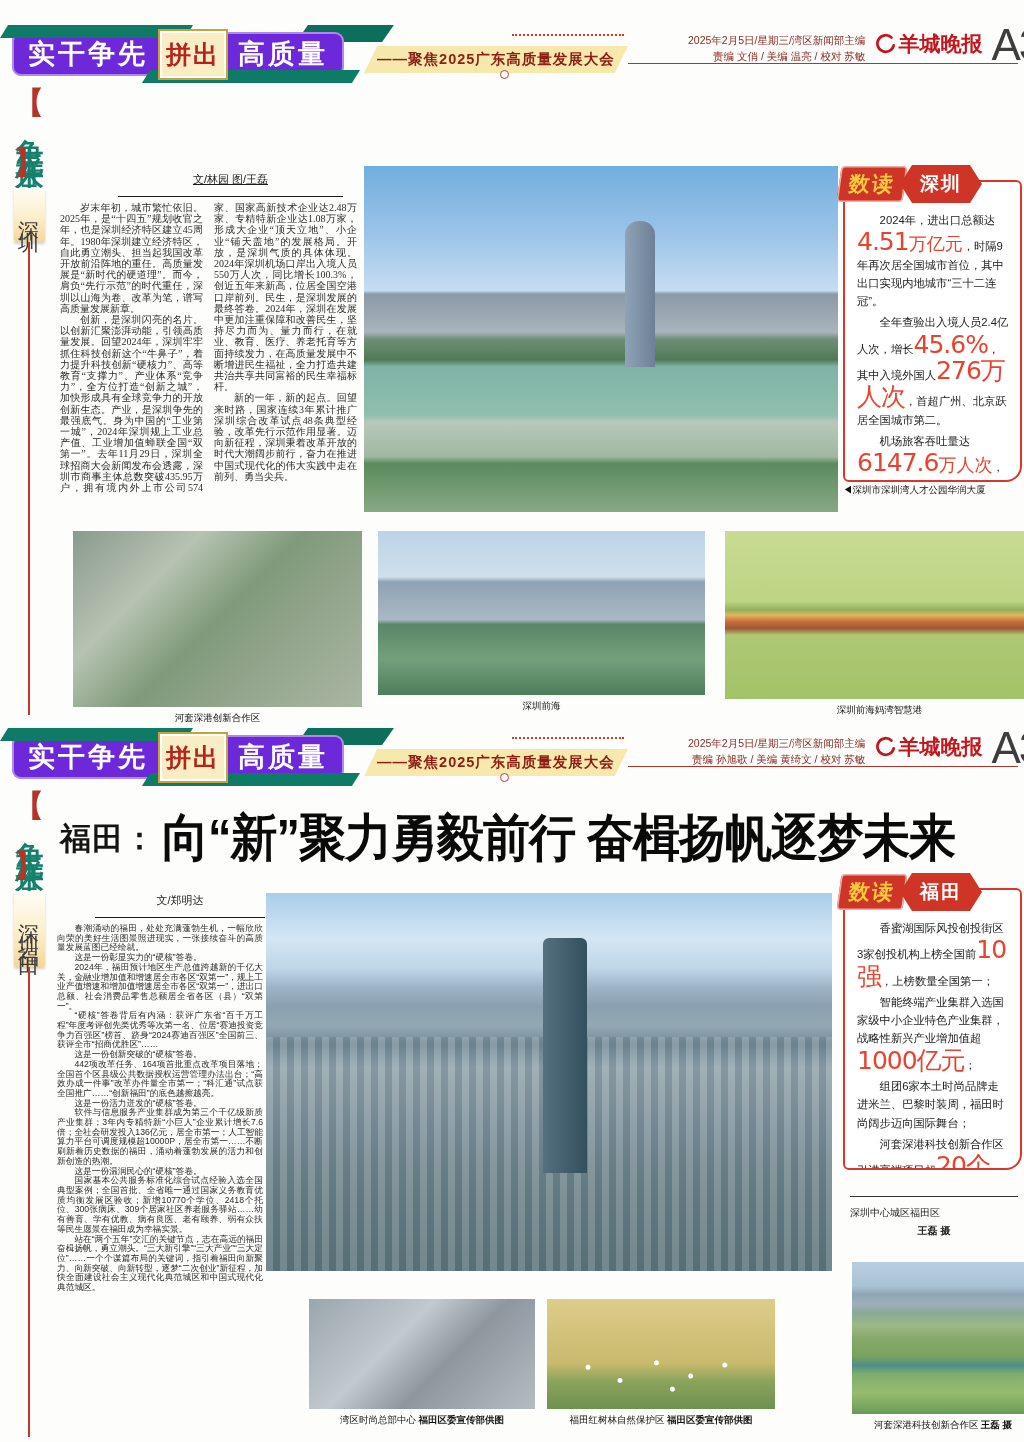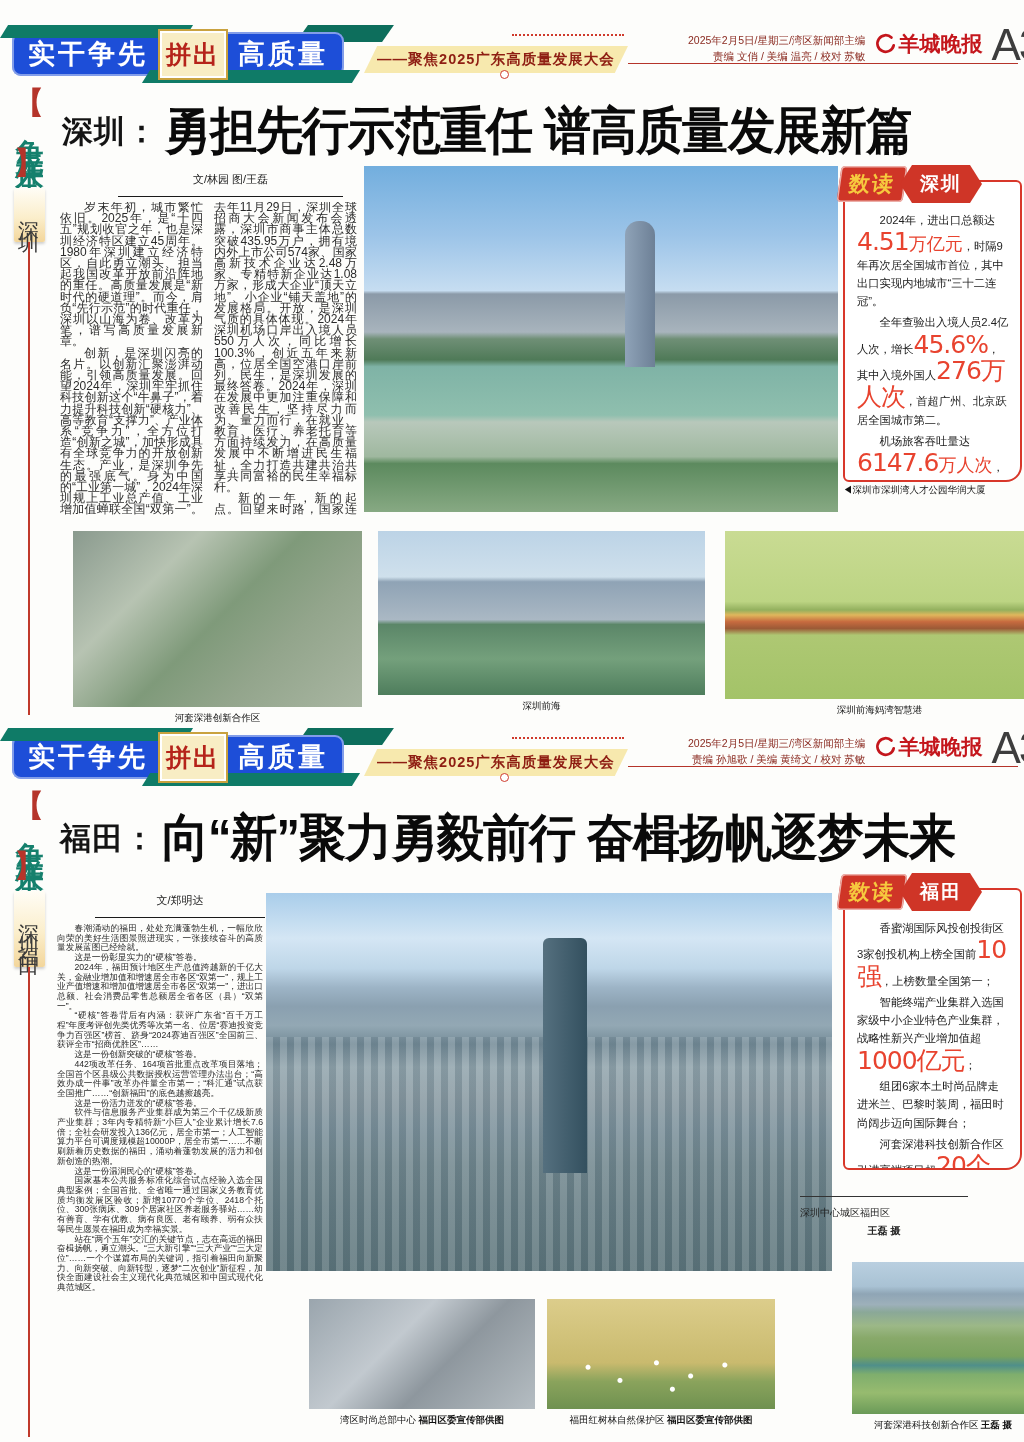--- a/index.html
+++ b/index.html
@@ -1,21 +1,21 @@
 <!DOCTYPE html>
 <html><head>
 <meta charset="utf-8">
 <style>
   html,body{margin:0;padding:0;background:#e8e6e1;}
   .page{position:relative;width:1024px;height:1442px;margin:0 auto;background:#fdfdfb;overflow:hidden;
         font-family:"Liberation Sans",sans-serif;color:#222;}
   section.half{position:absolute;inset:0;}
 
   
-  .strip{position:absolute;display:flex;align-items:center;gap:10px;background:#1d4ed8;border-radius:9px;
+  .strip{position:absolute;display:flex;align-items:center;gap:10px;background:#6d28d9;border-radius:9px;
          padding:5px 16px;height:34px;box-shadow:inset 0 0 0 2px rgba(255,255,255,.45);z-index:3;}
   .strip::before{content:"";position:absolute;left:-8px;top:-7px;width:185px;height:13px;background:#0f7b67;
          transform:skewX(-32deg);z-index:-1;}
   .strip::after{content:"";position:absolute;right:-12px;bottom:-7px;width:210px;height:13px;background:#0f7b67;
          transform:skewX(-32deg);z-index:-1;}
   .slogan-w{color:#fff;font-weight:900;font-size:27px;letter-spacing:3px;white-space:nowrap;}
   .gold-box{background:#f8edc4;border:2px solid #c9a23f;box-shadow:inset 0 0 0 2px #fff;
             color:#b5231a;font-weight:900;font-size:25px;padding:7px 6px;letter-spacing:2px;white-space:nowrap;}
   .wedge{position:absolute;width:86px;height:17px;background:#0d6e5c;transform:skewX(-35deg);z-index:1;}
   .ribbon{position:absolute;width:264px;height:27px;background:#f7e9ae;z-index:2;
@@ -46,21 +46,21 @@
   
   .headline{position:absolute;display:flex;align-items:center;gap:6px;white-space:nowrap;}
   .hl-prefix{font-size:31px;font-weight:600;color:#141414;letter-spacing:1px;}
   .hl-title{margin:0;font-size:47px;font-weight:900;color:#0a0a0a;letter-spacing:-1px;transform:scaleY(1.08);}
   .byline{position:absolute;text-align:center;font-size:11px;color:#1c1c1c;padding-bottom:9px;
           border-bottom:1.5px solid #1a1a1a;}
 
   
   .article{position:absolute;text-align:justify;color:#2a2a2a;overflow:hidden;}
   .article p{margin:0;text-indent:2em;}
-  .cols2{column-count:2;column-gap:11px;font-size:12px;line-height:11.2px;}
+  .cols2{column-count:2;column-gap:11px;font-size:10px;line-height:11.2px;font-family:Liberation Serif, serif;}
   .col1{font-size:8.7px;line-height:9.7px;}
 
   
   .stats{position:absolute;border:2px solid #d8372a;border-radius:16px 6px 16px 6px;background:#fff;}
   .stats-badge{position:absolute;top:-17px;left:-6px;display:flex;align-items:center;}
   .badge-shuda{background:#cf3527;color:#f6c93e;font-weight:900;font-size:21px;padding:4px 10px;
                transform:skewX(-8deg);border-radius:4px;box-shadow:inset 0 0 0 1.5px rgba(255,255,255,.6);letter-spacing:2px;}
   .badge-region{background:#cf3527;color:#fff;font-weight:900;font-size:19px;padding:6px 20px;margin-left:-5px;
                 clip-path:polygon(12px 0,calc(100% - 12px) 0,100% 50%,calc(100% - 12px) 100%,12px 100%,0 50%);letter-spacing:2px;}
   .stats-body{padding:26px 10px 8px 12px;font-size:11.3px;line-height:1.62;color:#222;overflow:hidden;height:calc(100% - 34px);}
@@ -138,25 +138,21 @@
     <div class="head-rule" style="left:628px;top:63px;"></div>
 
     <aside class="rail" style="left:10px;top:92px;height:623px;">
       <div class="rail-bracket">【</div>
       <div class="rail-title">争先样本</div>
       <div class="rail-bracket">】</div>
       <div class="rail-tag">深圳</div>
       <div class="rail-line"></div>
     </aside>
 
-    <div class="headline" style="left:62px;top:100px;">
-      <span class="hl-prefix">深圳：</span>
-      <h1 class="hl-title">勇担先行示范重任  谱高质量发展新篇</h1>
-    </div>
-    <div class="byline" style="left:118px;top:172px;width:225px;">文/林园  图/王磊</div>
+    <div class="byline" style="left:118px;top:172px;width:225px;text-decoration:underline;">文/林园  图/王磊</div>
 
     <div class="article cols2" style="left:60px;top:202px;width:297px;height:316px;">
         <p>岁末年初，城市繁忙依旧。2025年，是“十四五”规划收官之年，也是深圳经济特区建立45周年。1980年深圳建立经济特区，自此勇立潮头、担当起我国改革开放前沿阵地的重任。高质量发展是“新时代的硬道理”。而今，肩负“先行示范”的时代重任，深圳以山海为卷、改革为笔，谱写高质量发展新章。</p>
         <p>创新，是深圳闪亮的名片。以创新汇聚澎湃动能，引领高质量发展。回望2024年，深圳牢牢抓住科技创新这个“牛鼻子”，着力提升科技创新“硬核力”、高等教育“支撑力”、产业体系“竞争力”，全方位打造“创新之城”，加快形成具有全球竞争力的开放创新生态。产业，是深圳争先的最强底气。身为中国的“工业第一城”，2024年深圳规上工业总产值、工业增加值蝉联全国“双第一”。去年11月29日，深圳全球招商大会新闻发布会透露，深圳市商事主体总数突破435.95万户，拥有境内外上市公司574家、国家高新技术企业达2.48万家、专精特新企业达1.08万家，形成大企业“顶天立地”、小企业“铺天盖地”的发展格局。开放，是深圳气质的具体体现。2024年深圳机场口岸出入境人员550万人次，同比增长100.3%，创近五年来新高，位居全国空港口岸前列。民生，是深圳发展的最终答卷。2024年，深圳在发展中更加注重保障和改善民生，坚持尽力而为、量力而行，在就业、教育、医疗、养老托育等方面持续发力，在高质量发展中不断增进民生福祉，全力打造共建共治共享共同富裕的民生幸福标杆。</p>
         <p>新的一年，新的起点。回望来时路，国家连续3年累计推广深圳综合改革试点48条典型经验，改革先行示范作用显著。迈向新征程，深圳秉着改革开放的时代大潮阔步前行，奋力在推进中国式现代化的伟大实践中走在前列、勇当尖兵。</p>
       </div>
 
     <div class="photo ph-szbay" style="left:364px;top:166px;width:474px;height:346px;">
       <div class="tower"></div>
     </div>
@@ -255,21 +251,21 @@
         <span class="badge-region">福田</span>
       </div>
       <div class="stats-body">
           <p class="stat"><span>香蜜湖国际风投创投街区3家创投机构上榜全国前</span><span class="n1">10强</span><span>，上榜数量全国第一；</span></p>
           <p class="stat"><span>智能终端产业集群入选国家级中小企业特色产业集群，战略性新兴产业增加值超</span><span class="n1">1000亿元</span><span>；</span></p>
           <p class="stat"><span>组团6家本土时尚品牌走进米兰、巴黎时装周，福田时尚阔步迈向国际舞台；</span></p>
           <p class="stat"><span>河套深港科技创新合作区引进高端项目超</span><span class="n1">20个</span><span>、建成专业化园区5个、新增科研空间</span></p>
         </div>
     </aside>
 
-    <div class="caption-block" style="left:800px;top:1196px;width:168px;">
+    <div class="caption-block" style="left:850px;top:1196px;width:168px;">
       <span>深圳中心城区福田区</span>
       <span class="credit">王磊 摄</span>
     </div>
 
     <figure class="pframe" style="left:293px;top:1283px;width:226px;">
       <div class="photo ph-bax" style="height:110px;"></div>
       <figcaption class="pcaption"><span>湾区时尚总部中心 </span><b>福田区委宣传部供图</b></figcaption>
     </figure>
     <figure class="pframe" style="left:531px;top:1283px;width:228px;">
       <div class="photo ph-mangrove" style="height:110px;"></div>

